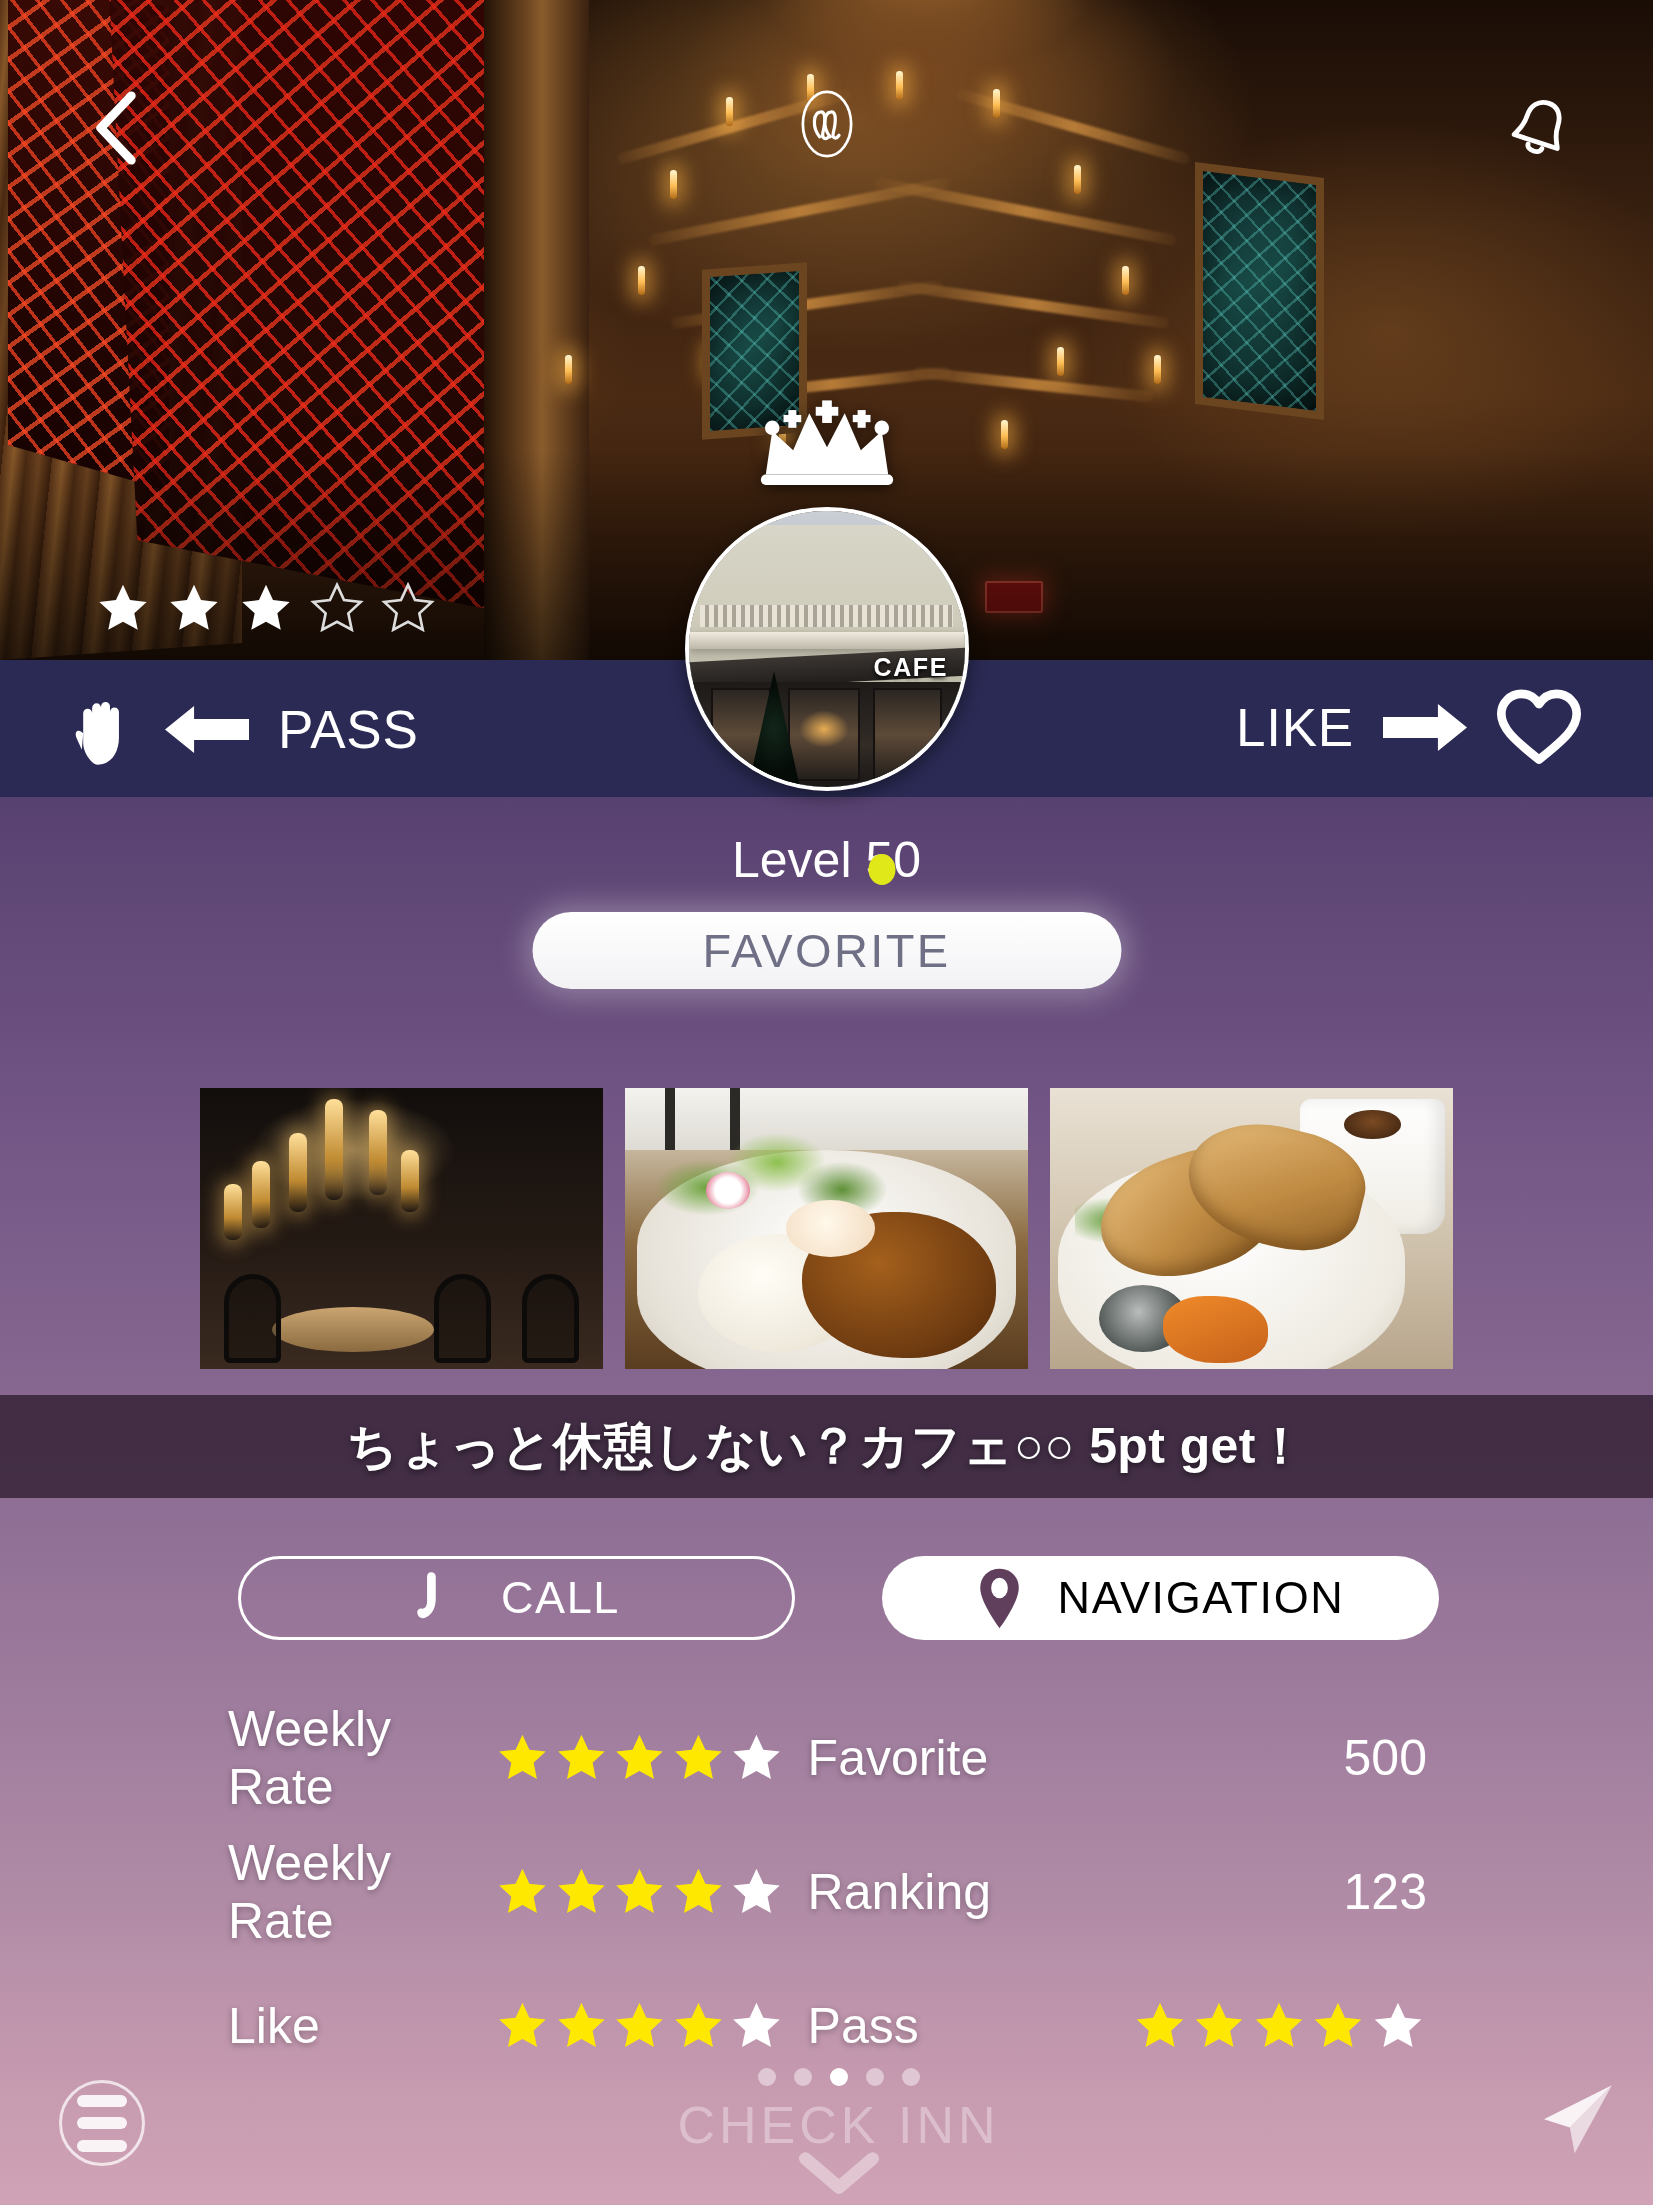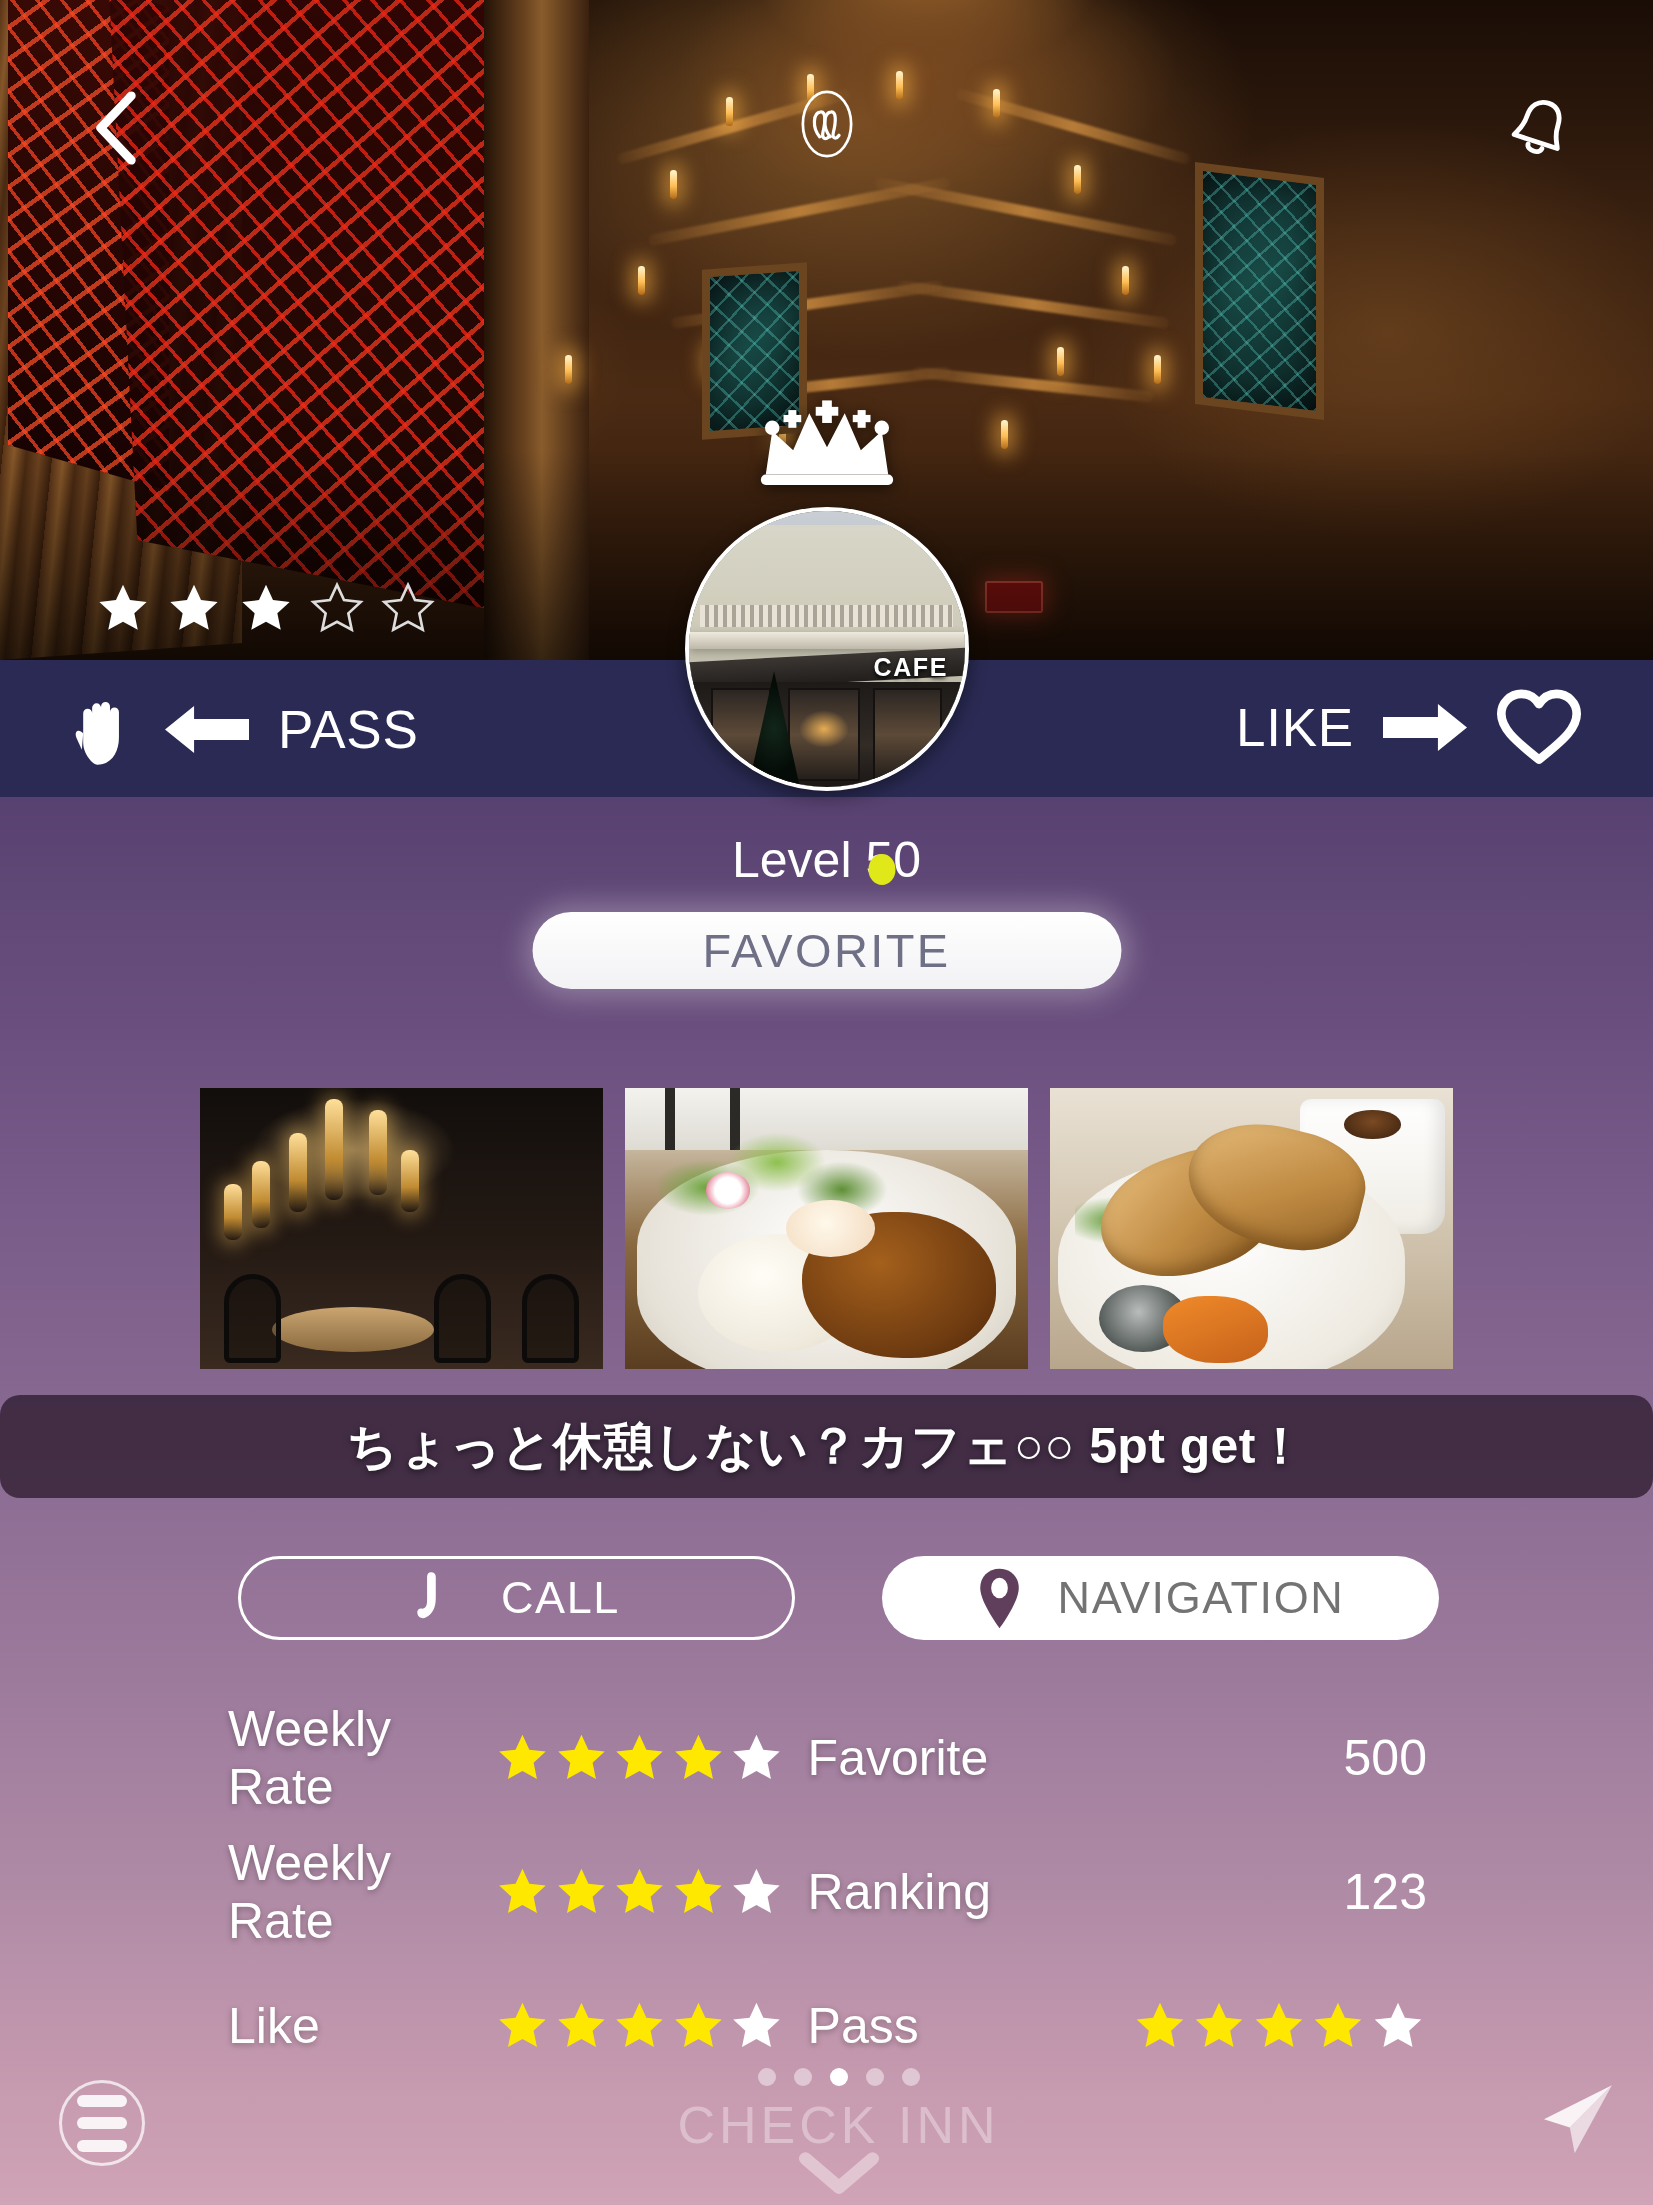--- a/index.html
+++ b/index.html
@@ -298,38 +298,37 @@
     background: linear-gradient(160deg,#f08a2a,#c5611a); }
   .p3 .ramekin { position:absolute; left:12%; bottom:6%; width:22%; height:24%;
     border-radius:50%; background: radial-gradient(circle at 45% 40%, #b9bdbb, #4b5250 70%, #2a302e); }
 
   
   .promo {
     position: absolute; top: 1395px; left: 0; width: 1653px; height: 103px;
     background: rgba(46,28,48,.78);
     display: flex; align-items: center; justify-content: center;
     z-index: 3;
-    border-radius: 20px;
   }
   .promo-text {
     color: #ffffff; font-size: 50px; font-weight: 700; letter-spacing: 0.4px;
     text-shadow: 0 2.4px 6.5px rgba(0,0,0,.55);
   }
 
   
   .actions {
     position: absolute; top: 1556px; left: 0; width: 1653px;
     display: flex; justify-content: center; gap: 87px; z-index: 3; padding-left: 24px;
   }
   .btn {
     height: 84px; border-radius: 42px; display: flex; align-items: center;
     justify-content: center; gap: 36px; padding: 0 48px;
   }
   .btn-call { width: 557px; border: 3.2px solid #ffffff; color: #ffffff; background: transparent; }
-  .btn-nav  { width: 557px; background: #ffffff; color: #737373; }
+  .btn-nav  { width: 557px; background: #ffffff; color: #000000; }
   .btn-label { font-size: 45px; font-weight: 400; letter-spacing: 1.6px; }
 
   
   .stats { position: absolute; top: 1691px; left: 0; width: 1653px; z-index: 3; }
   .stat-row {
     display: flex; align-items: center; height: 134px;
     padding: 0 226px 0 228px; color: #ffffff;
   }
   .stat-row .lbl { font-size: 50px; text-shadow: 0 2.4px 6.5px rgba(0,0,0,.30); }
   .stat-row .l1 { width: 266px; }

